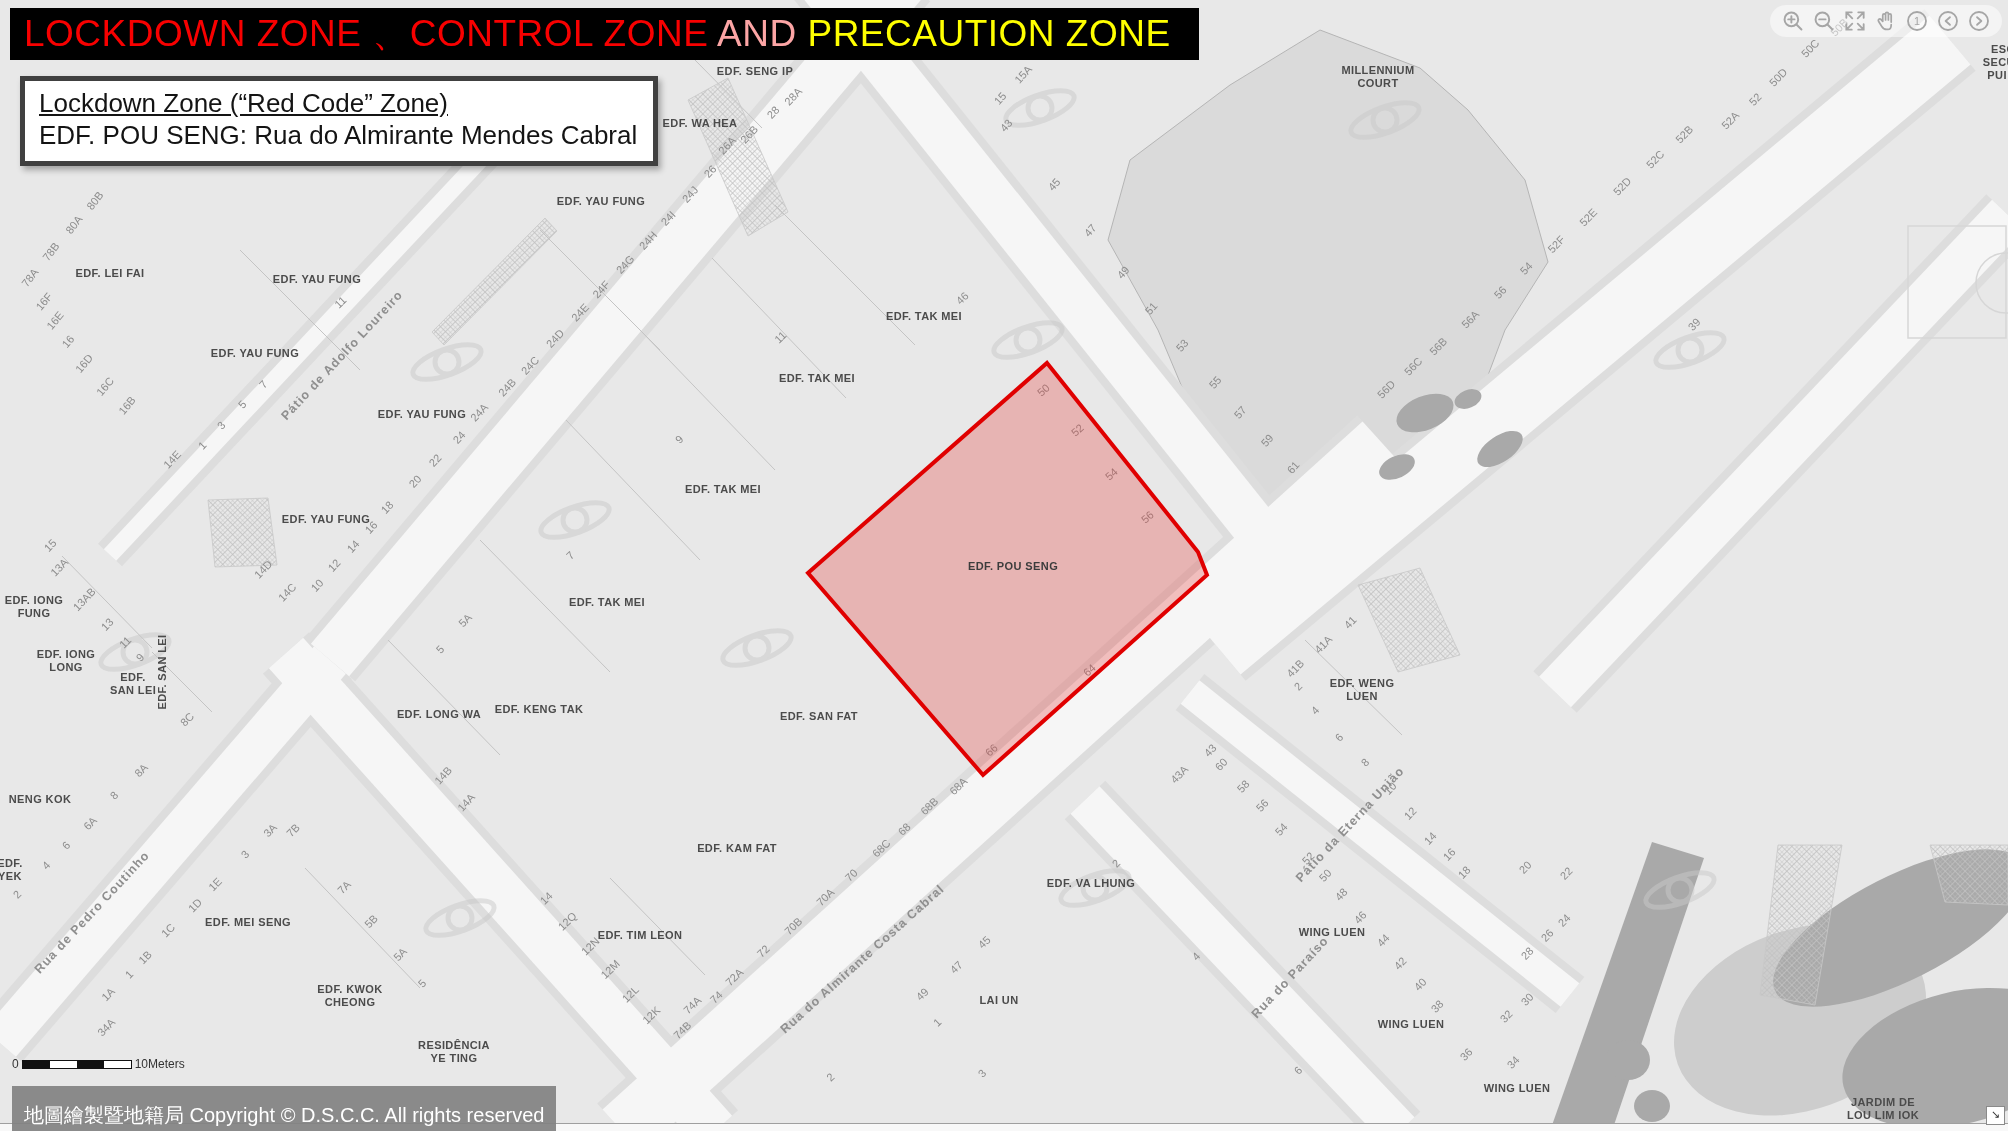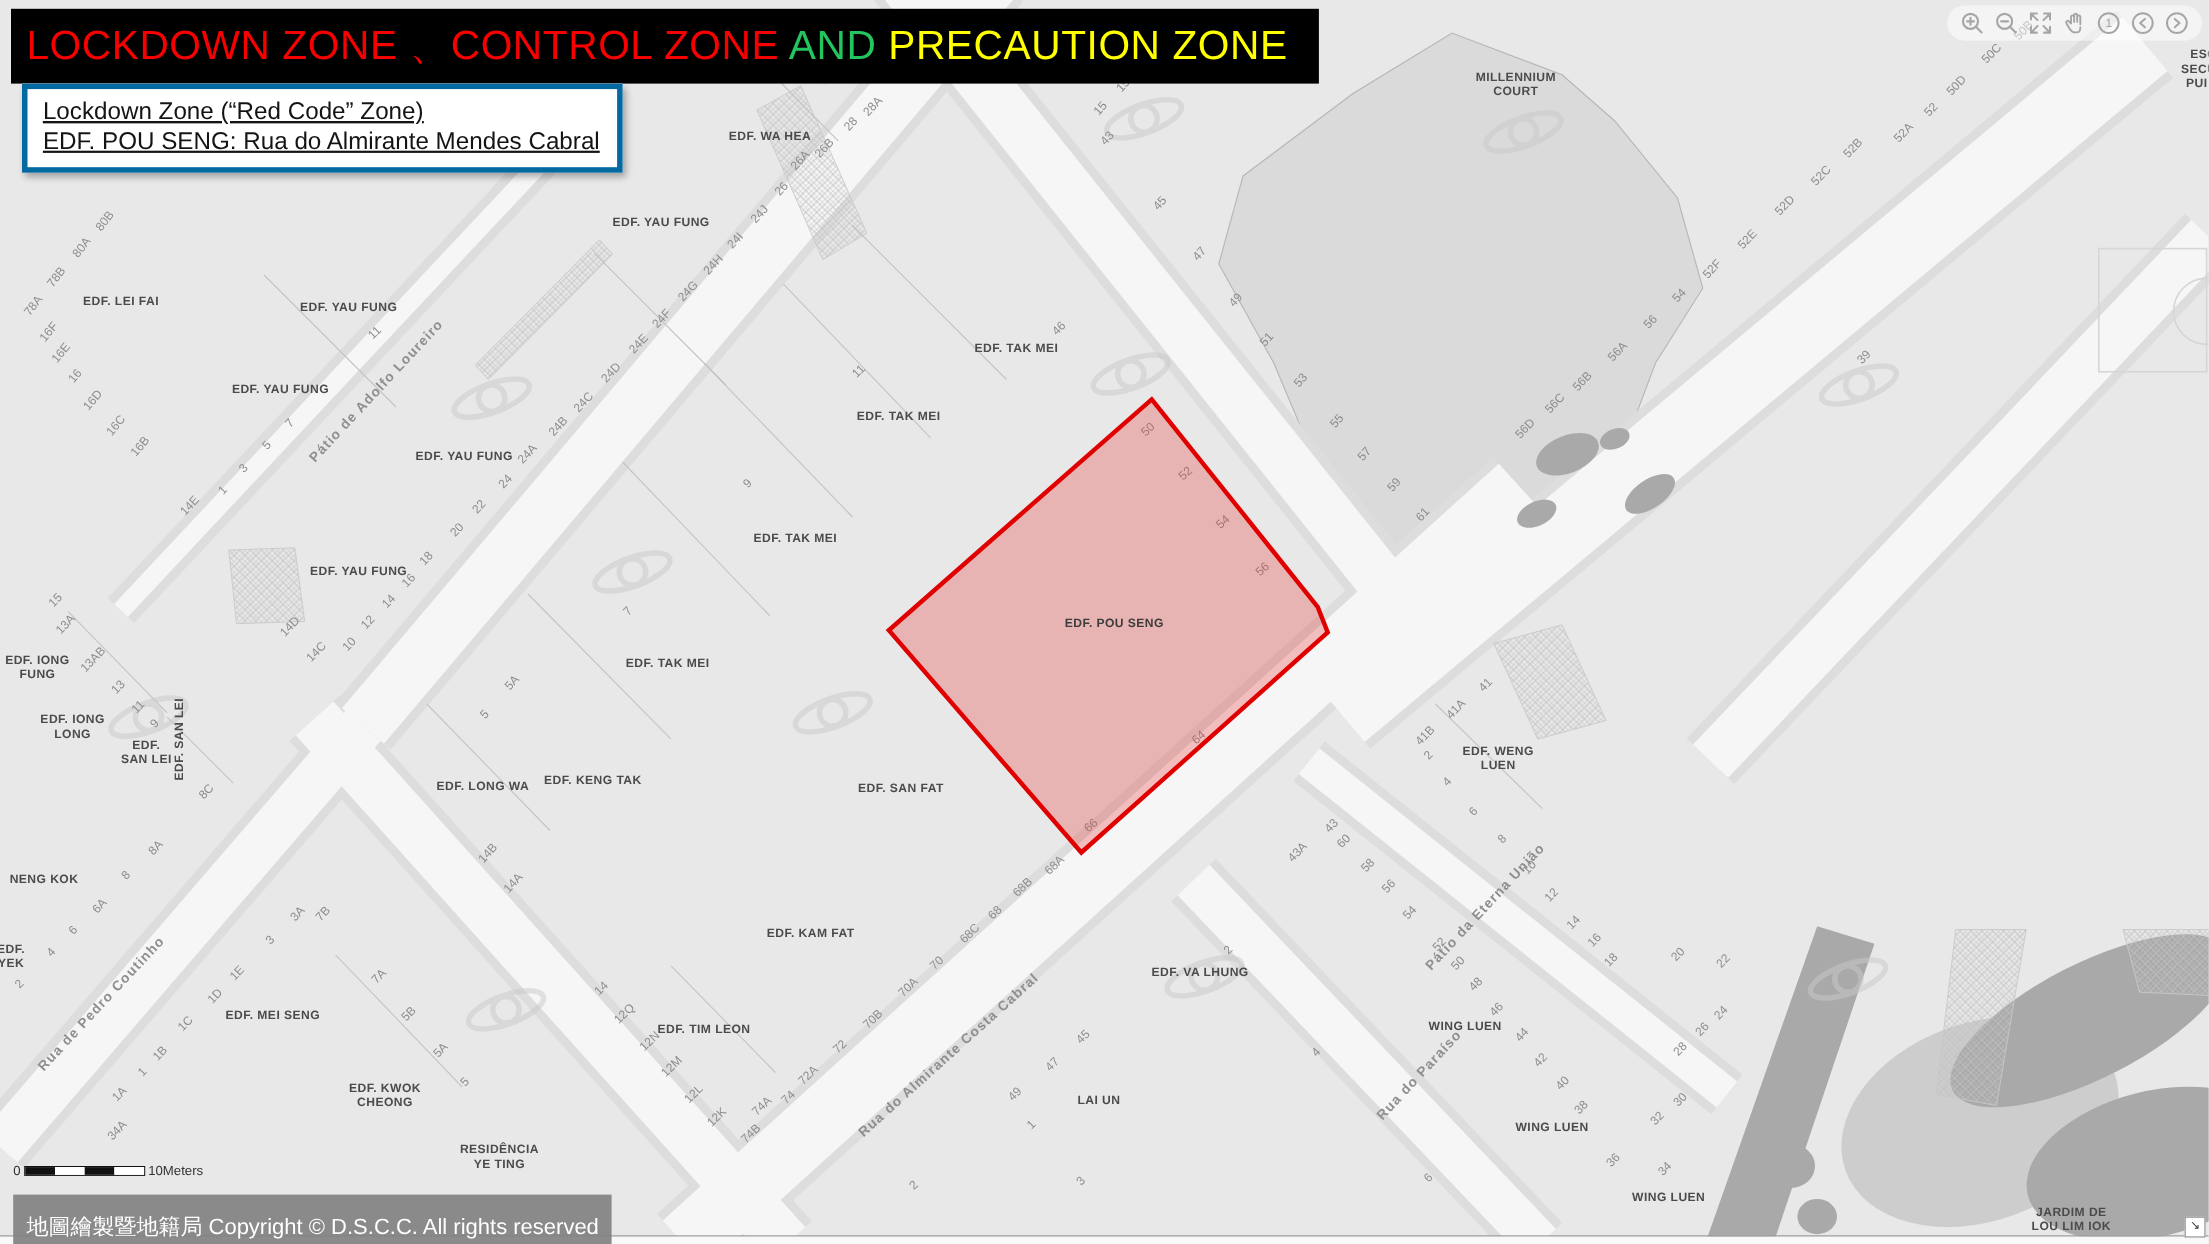--- a/index.html
+++ b/index.html
@@ -1,22 +1,22 @@
 <!DOCTYPE html>
 <html><head>
 <meta charset="utf-8">
 <style>
   html,body{margin:0;padding:0;background:#ffffff;font-family:"Liberation Sans",sans-serif;}
   .stage{position:relative;width:2008px;height:1131px;overflow:hidden;background:#e8e8e8;}
   svg.map{position:absolute;left:0;top:0;}
 
-  .title-bar{position:absolute;left:10px;top:8px;height:68px;background:#000;display:flex;
+  .title-bar{position:absolute;left:10px;top:8px;height:52px;background:#000;display:flex;
     align-items:center;padding:0 28px 0 14px;font-size:37px;letter-spacing:.5px;white-space:pre;font-weight:500;}
-  .info-box{position:absolute;left:20px;top:76px;background:#fff;border:5px solid #0369a1;
-    padding:6px 16px 10px 14px;box-shadow:3px 4px 6px rgba(0,0,0,.3);font-size:22px;color:#141414;line-height:1.24;text-decoration:underline;}
+  .info-box{position:absolute;left:20px;top:76px;background:#fff;border:5px solid #404040;
+    padding:6px 16px 10px 14px;box-shadow:3px 4px 6px rgba(0,0,0,.3);font-size:26px;color:#141414;line-height:1.24;}
   .info-box div{white-space:nowrap;}
   .info-box .l1{text-decoration:underline;}
 
   .toolbar{position:absolute;top:5px;right:6px;display:flex;gap:3px;align-items:center;
     background:rgba(255,255,255,.5);border-radius:16px;padding:2px 9px;}
   .tool-btn{width:28px;height:28px;border:0;background:transparent;padding:1px;cursor:pointer;}
   .tool-btn svg{display:block;}
 
   .scalebar{position:absolute;left:12px;top:1057px;display:flex;align-items:center;gap:3px;
     font-size:12px;color:#333;}
@@ -354,21 +354,21 @@
         <text font-size="12.5" fill="#8f8f8f" text-anchor="middle" font-weight="bold" font-family="Liberation Sans, sans-serif" letter-spacing="1.1" transform="translate(345 358) rotate(-47)"><tspan x="0" dy="0">Pátio de Adolfo Loureiro</tspan></text>
         <text font-size="12.5" fill="#8f8f8f" text-anchor="middle" font-weight="bold" font-family="Liberation Sans, sans-serif" letter-spacing="1.1" transform="translate(95 915) rotate(-47)"><tspan x="0" dy="0">Rua de Pedro Coutinho</tspan></text>
         <text font-size="12.5" fill="#8f8f8f" text-anchor="middle" font-weight="bold" font-family="Liberation Sans, sans-serif" letter-spacing="1.1" transform="translate(865 962) rotate(-42)"><tspan x="0" dy="0">Rua do Almirante Costa Cabral</tspan></text>
         <text font-size="12.5" fill="#8f8f8f" text-anchor="middle" font-weight="bold" font-family="Liberation Sans, sans-serif" letter-spacing="1.1" transform="translate(1353 827) rotate(-47)"><tspan x="0" dy="0">Pátio da Eterna União</tspan></text>
         <text font-size="12.5" fill="#8f8f8f" text-anchor="middle" font-weight="bold" font-family="Liberation Sans, sans-serif" letter-spacing="1.1" transform="translate(1293 980) rotate(-47)"><tspan x="0" dy="0">Rua do Paraíso</tspan></text>
         <rect x="0" y="1124" width="2008" height="7" fill="#f8f8f8"></rect>
         <line x1="0" y1="1123.5" x2="2008" y2="1123.5" stroke="#9f9f9f" stroke-width="1"></line>
       </g>
   </svg>
 
-  <div class="title-bar" id="titleBar"><span style="color: rgb(248, 0, 0);">LOCKDOWN ZONE 、CONTROL ZONE</span><span style="color: #22c55e;"> AND </span><span style="color: rgb(255, 255, 0); text-align: right;">PRECAUTION ZONE</span></div>
+  <div class="title-bar" id="titleBar"><span style="color: rgb(248, 0, 0);">LOCKDOWN ZONE 、CONTROL ZONE</span><span style="color: #fca5a5;"> AND </span><span style="color: rgb(255, 255, 0); text-align: right;">PRECAUTION ZONE</span></div>
 
   <div class="info-box">
     <div class="l1">Lockdown Zone (“Red Code” Zone)</div>
     <div>EDF. POU SENG: Rua do Almirante Mendes Cabral</div>
   </div>
 
   <div class="toolbar">
     <button class="tool-btn">
       <svg width="26" height="26" viewBox="0 0 24 24" fill="none" stroke="#a6a6a6" stroke-width="1.8" stroke-linecap="round">
         <circle cx="10.5" cy="10.5" r="6.3"></circle>

